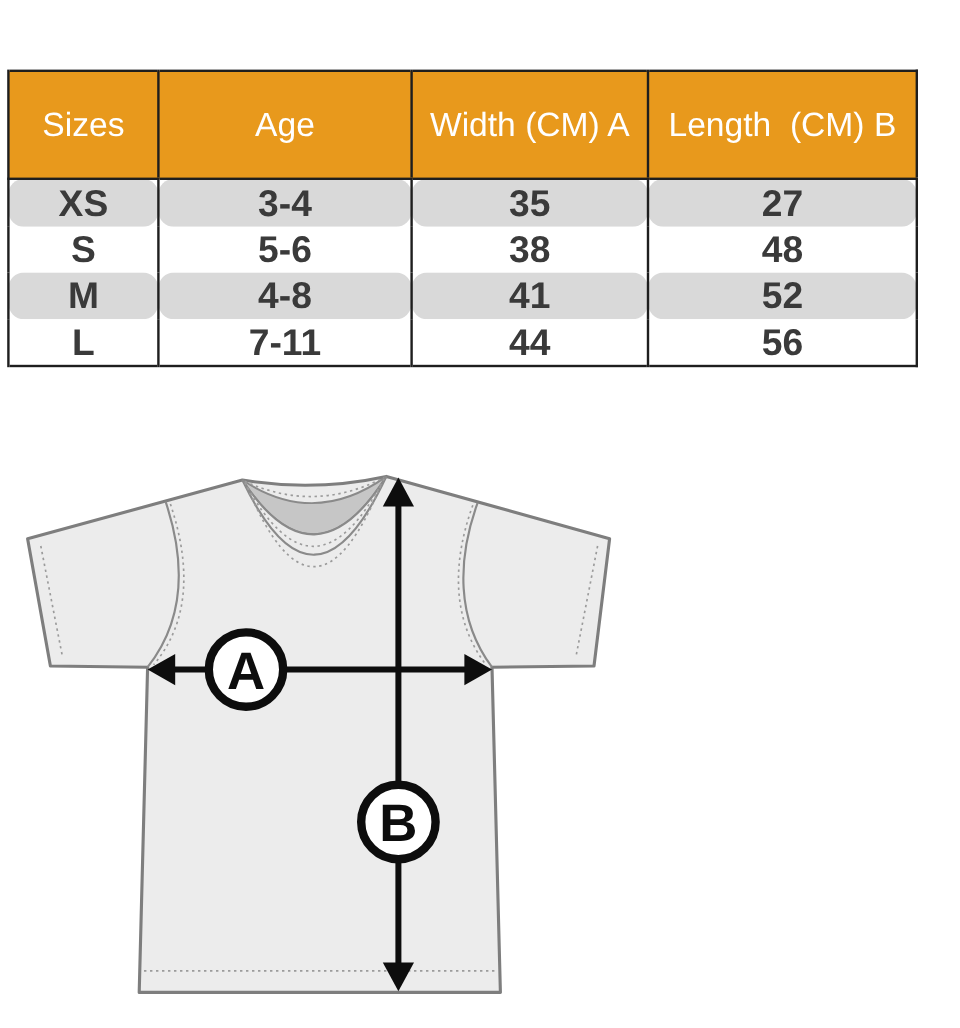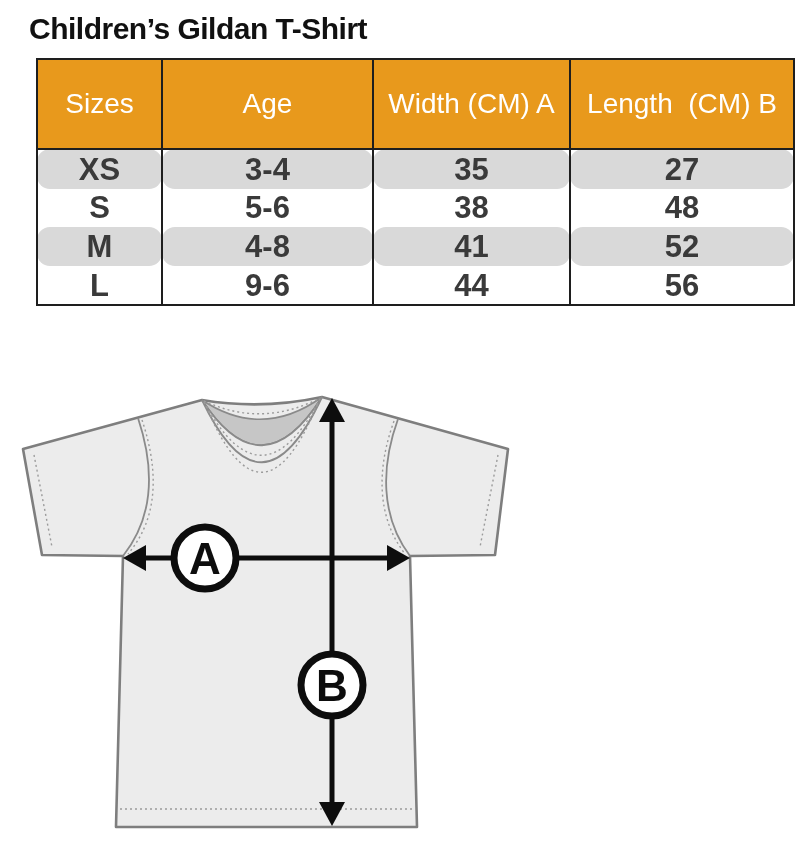--- a/index.html
+++ b/index.html
@@ -14,21 +14,21 @@
     position:absolute;
     left:29px;top:12px;
     font-size:30px;
     font-weight:bold;
     color:#111111;
     letter-spacing:-0.5px;
     line-height:34px;
   }
   table.size-table{
     position:absolute;
-    left:36px;top:58px;
+    left:6px;top:58px;
     width:757px;
     table-layout:fixed;
     border-collapse:collapse;
     border:2px solid #1E1E1E;
   }
   table.size-table th,
   table.size-table td{
     border-left:2px solid #1E1E1E;
     padding:0;
     text-align:center;
@@ -86,21 +86,20 @@
     font-size:44px;
     fill:#0D0D0D;
     text-anchor:middle;
   }
 </style>
 </head>
 <body>
 
 <div class="screen">
 
-  <div class="page-title">Children’s Gildan T-Shirt</div>
 
   <table class="size-table">
     <colgroup>
       <col style="width:125px">
       <col style="width:211px">
       <col style="width:197px">
       <col style="width:224px">
     </colgroup>
     <thead>
       <tr>
@@ -124,21 +123,21 @@
           <td>48</td>
         </tr>
         <tr>
           <td>M</td>
           <td>4-8</td>
           <td>41</td>
           <td>52</td>
         </tr>
         <tr>
           <td>L</td>
-          <td>9-6</td>
+          <td>7-11</td>
           <td>44</td>
           <td>56</td>
         </tr>
       </tbody>
   </table>
 
   <div class="diagram-wrap">
     <svg width="492" height="452" viewBox="0 0 492 452">
 
       <path d="M3,61 L182,12 Q242,22 302,9 L488,61 L475,167 L390,168 L397,439 L96,439 L103,168 L22,167 Z" fill="#ECECEC" stroke="#7E7E7E" stroke-width="2.6" stroke-linejoin="round"></path>

